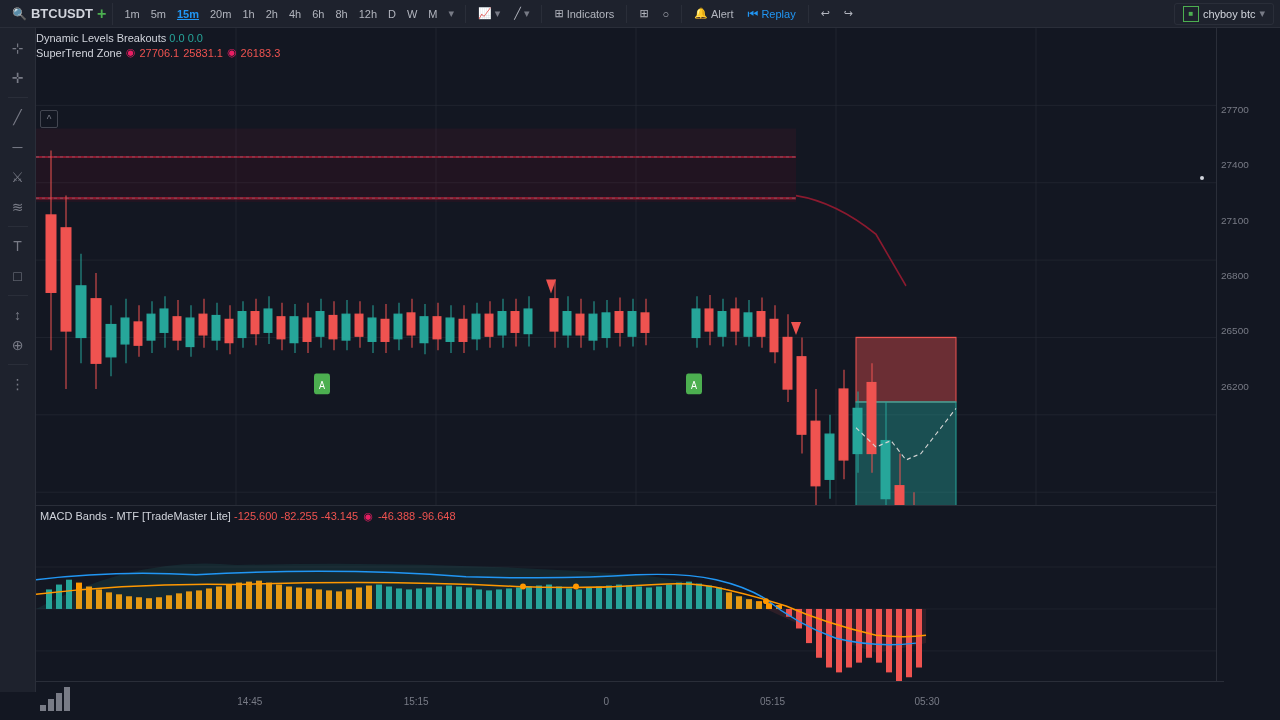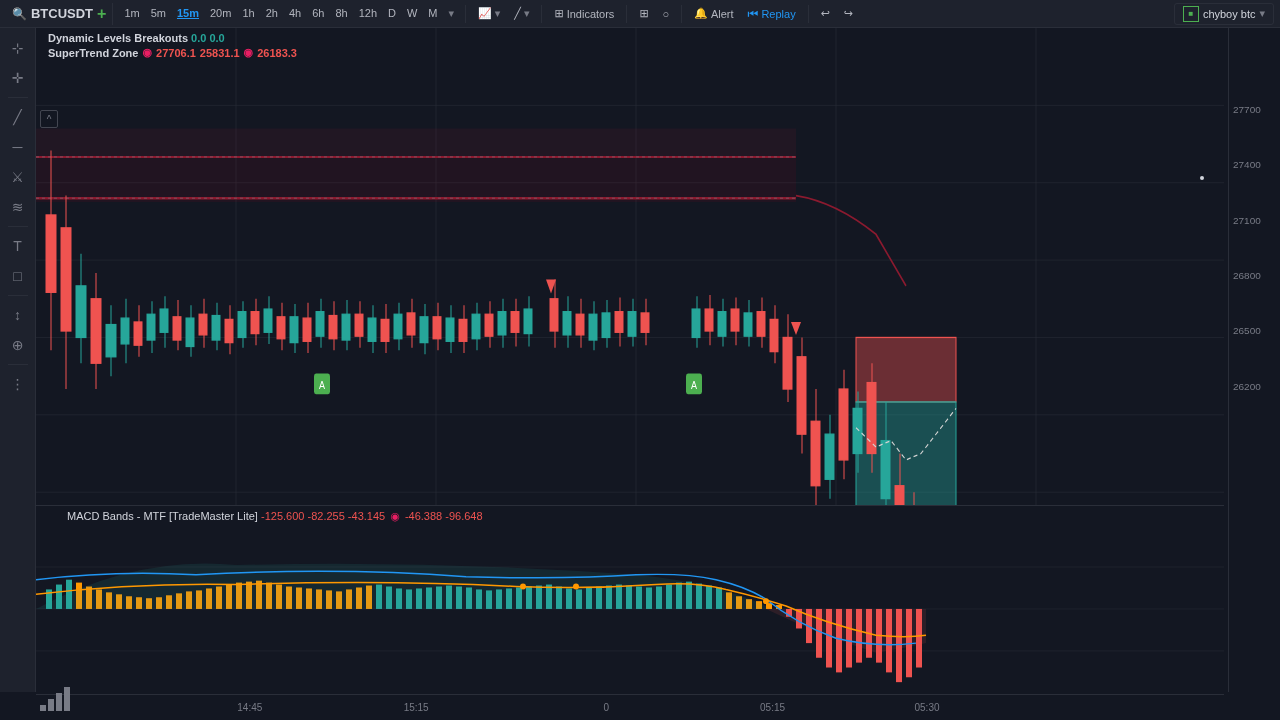--- a/index.html
+++ b/index.html
@@ -47,20 +47,21 @@
       gap: 3px;
       padding: 2px 6px;
       color: #b2b5be;
       cursor: pointer;
       border-radius: 3px;
       font-size: 11px;
       white-space: nowrap;
     }
     .tb-timeframes {
       display: flex;
+      align-items: center;
       gap: 1px;
     }
     .tf-btn {
       padding: 2px 5px;
       color: #b2b5be;
       cursor: pointer;
       border-radius: 2px;
       font-size: 11px;
     }
     .tf-btn.active { color: #2196f3; font-weight: 600; text-decoration: underline; }
@@ -120,24 +121,23 @@
       top: 28px;
       right: 56px;
       bottom: 28px;
       overflow: hidden;
     }
 
     
     #indicator-labels {
       position: absolute;
       top: 4px;
-      left: 12px;
+      left: 0;
       z-index: 5;
       pointer-events: none;
-      font-weight: bold;
     }
     .ind-label {
       font-size: 11px;
       color: #d1d4dc;
       margin-bottom: 2px;
     }
     .ind-val { font-size: 11px; }
     .val-green { color: #26a69a; }
     .val-red { color: #ef5350; }
 
@@ -161,42 +161,42 @@
       height: 28%;
       background: #131722;
     }
     #macd-labels {
       position: absolute;
       top: 4px;
       left: 4px;
       z-index: 5;
       font-size: 11px;
     }
-    .macd-title { color: #d1d4dc; margin-left: 27px; }
+    .macd-title { color: #d1d4dc; }
     .macd-val { display: inline; }
 
     
     #price-scale {
       position: absolute;
       right: 0;
       top: 28px;
-      width: 52px;
+      width: 64px;
       bottom: 28px;
       background: #131722;
       border-left: 1px solid #2a2e39;
       z-index: 10;
     }
 
     
     #time-scale {
       position: absolute;
       bottom: 0;
       left: 36px;
       right: 56px;
-      height: 26px;
+      height: 39px;
       background: #131722;
       border-top: 1px solid #2a2e39;
       display: flex;
       align-items: center;
       padding: 0 10px;
       z-index: 10;
     }
     .time-label {
       font-size: 10px;
       color: #787b86;

